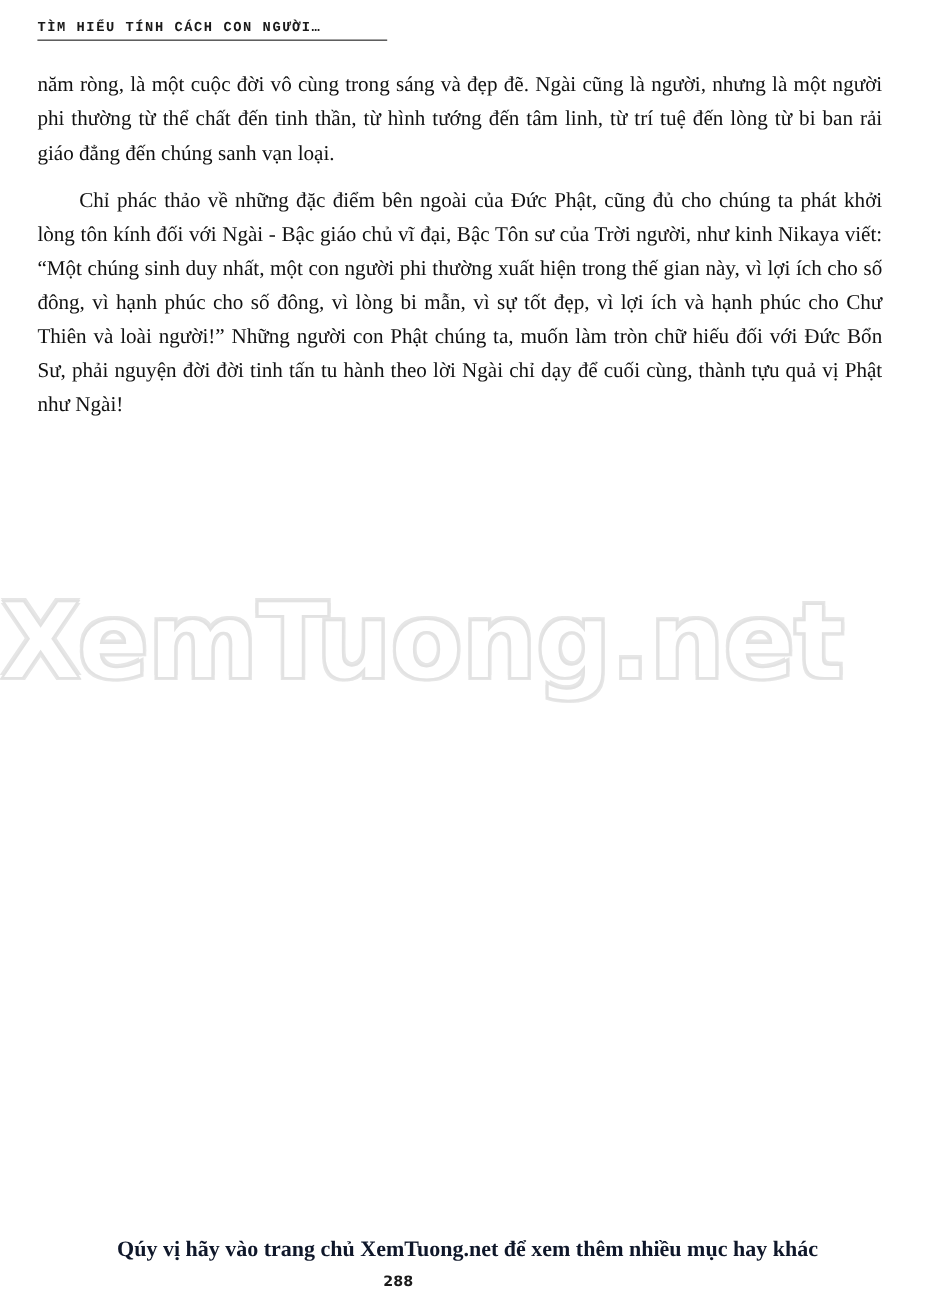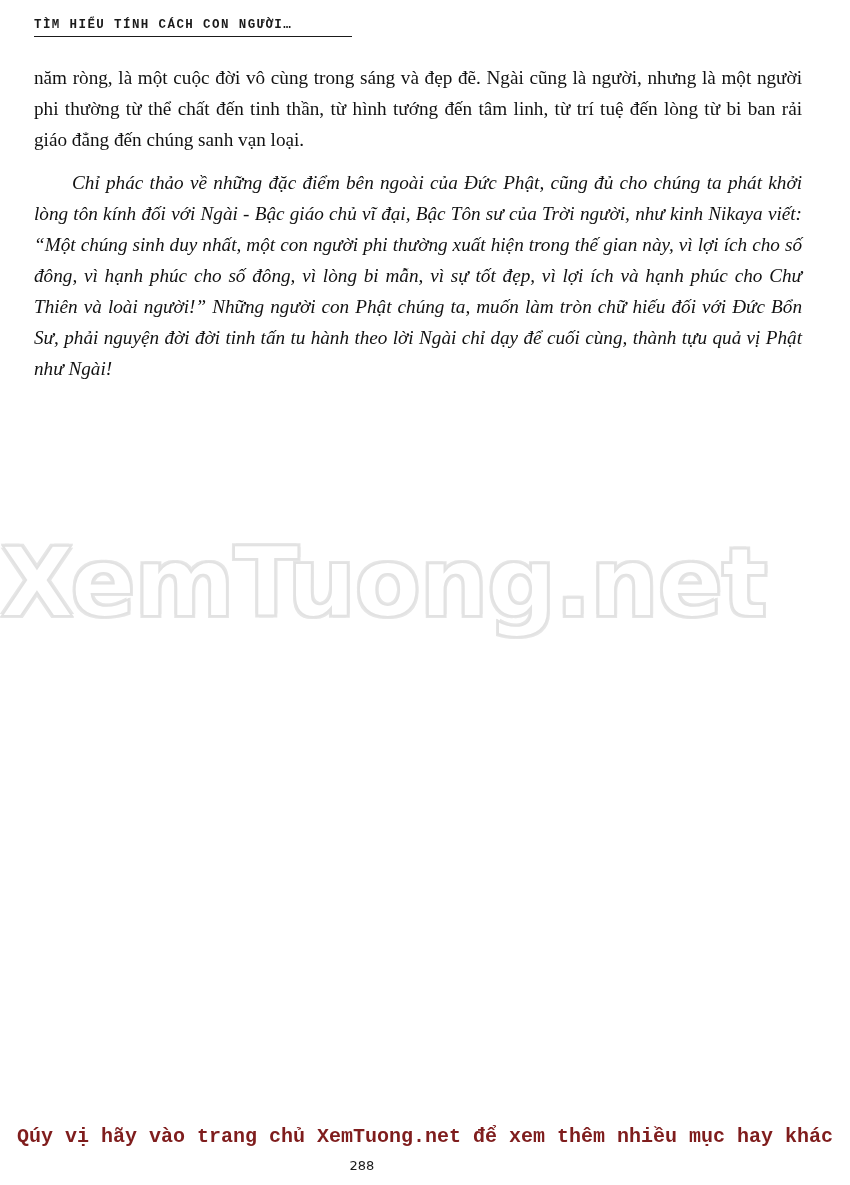--- a/index.html
+++ b/index.html
@@ -55,21 +55,20 @@
     margin: 0 0 2px 0;
     font-size: 19.2px;
     line-height: 31px;
     text-align: justify;
     text-justify: inter-word;
     color: #111111;
   }
   p.para.indent {
     text-indent: 38px;
     margin-top: 12px;
-    font-style: italic;
   }
   .attribution {
     margin-top: 26px;
     font-size: 19.2px;
     line-height: 31px;
     text-align: right;
     color: #111111;
   }
 
   
@@ -95,35 +94,35 @@
     white-space: nowrap;
   }
 
   
   .footer-note {
     position: absolute;
     top: 1125px;
     left: 0;
     width: 850px;
     text-align: center;
-    font-family: Liberation Mono, monospace;
+    font-family: Liberation Serif, serif;
     font-size: 20px;
     font-weight: bold;
-    color: #7f1d1d;
+    color: #0f172a;
     white-space: nowrap;
   }
   .page-number {
     position: absolute;
     top: 1158px;
     left: 0;
     width: 724px;
     text-align: center;
     font-family: "DejaVu Sans", sans-serif;
     font-size: 13px;
-    font-weight: normal;
+    font-weight: bold;
     color: #1a1a1a;
   }
 </style>
 </head>
 <body>
 
 <div class="page">
 
   <div class="running-head">
     <div class="running-head-text">TÌM HIỂU TÍNH CÁCH CON NGƯỜI…</div>

